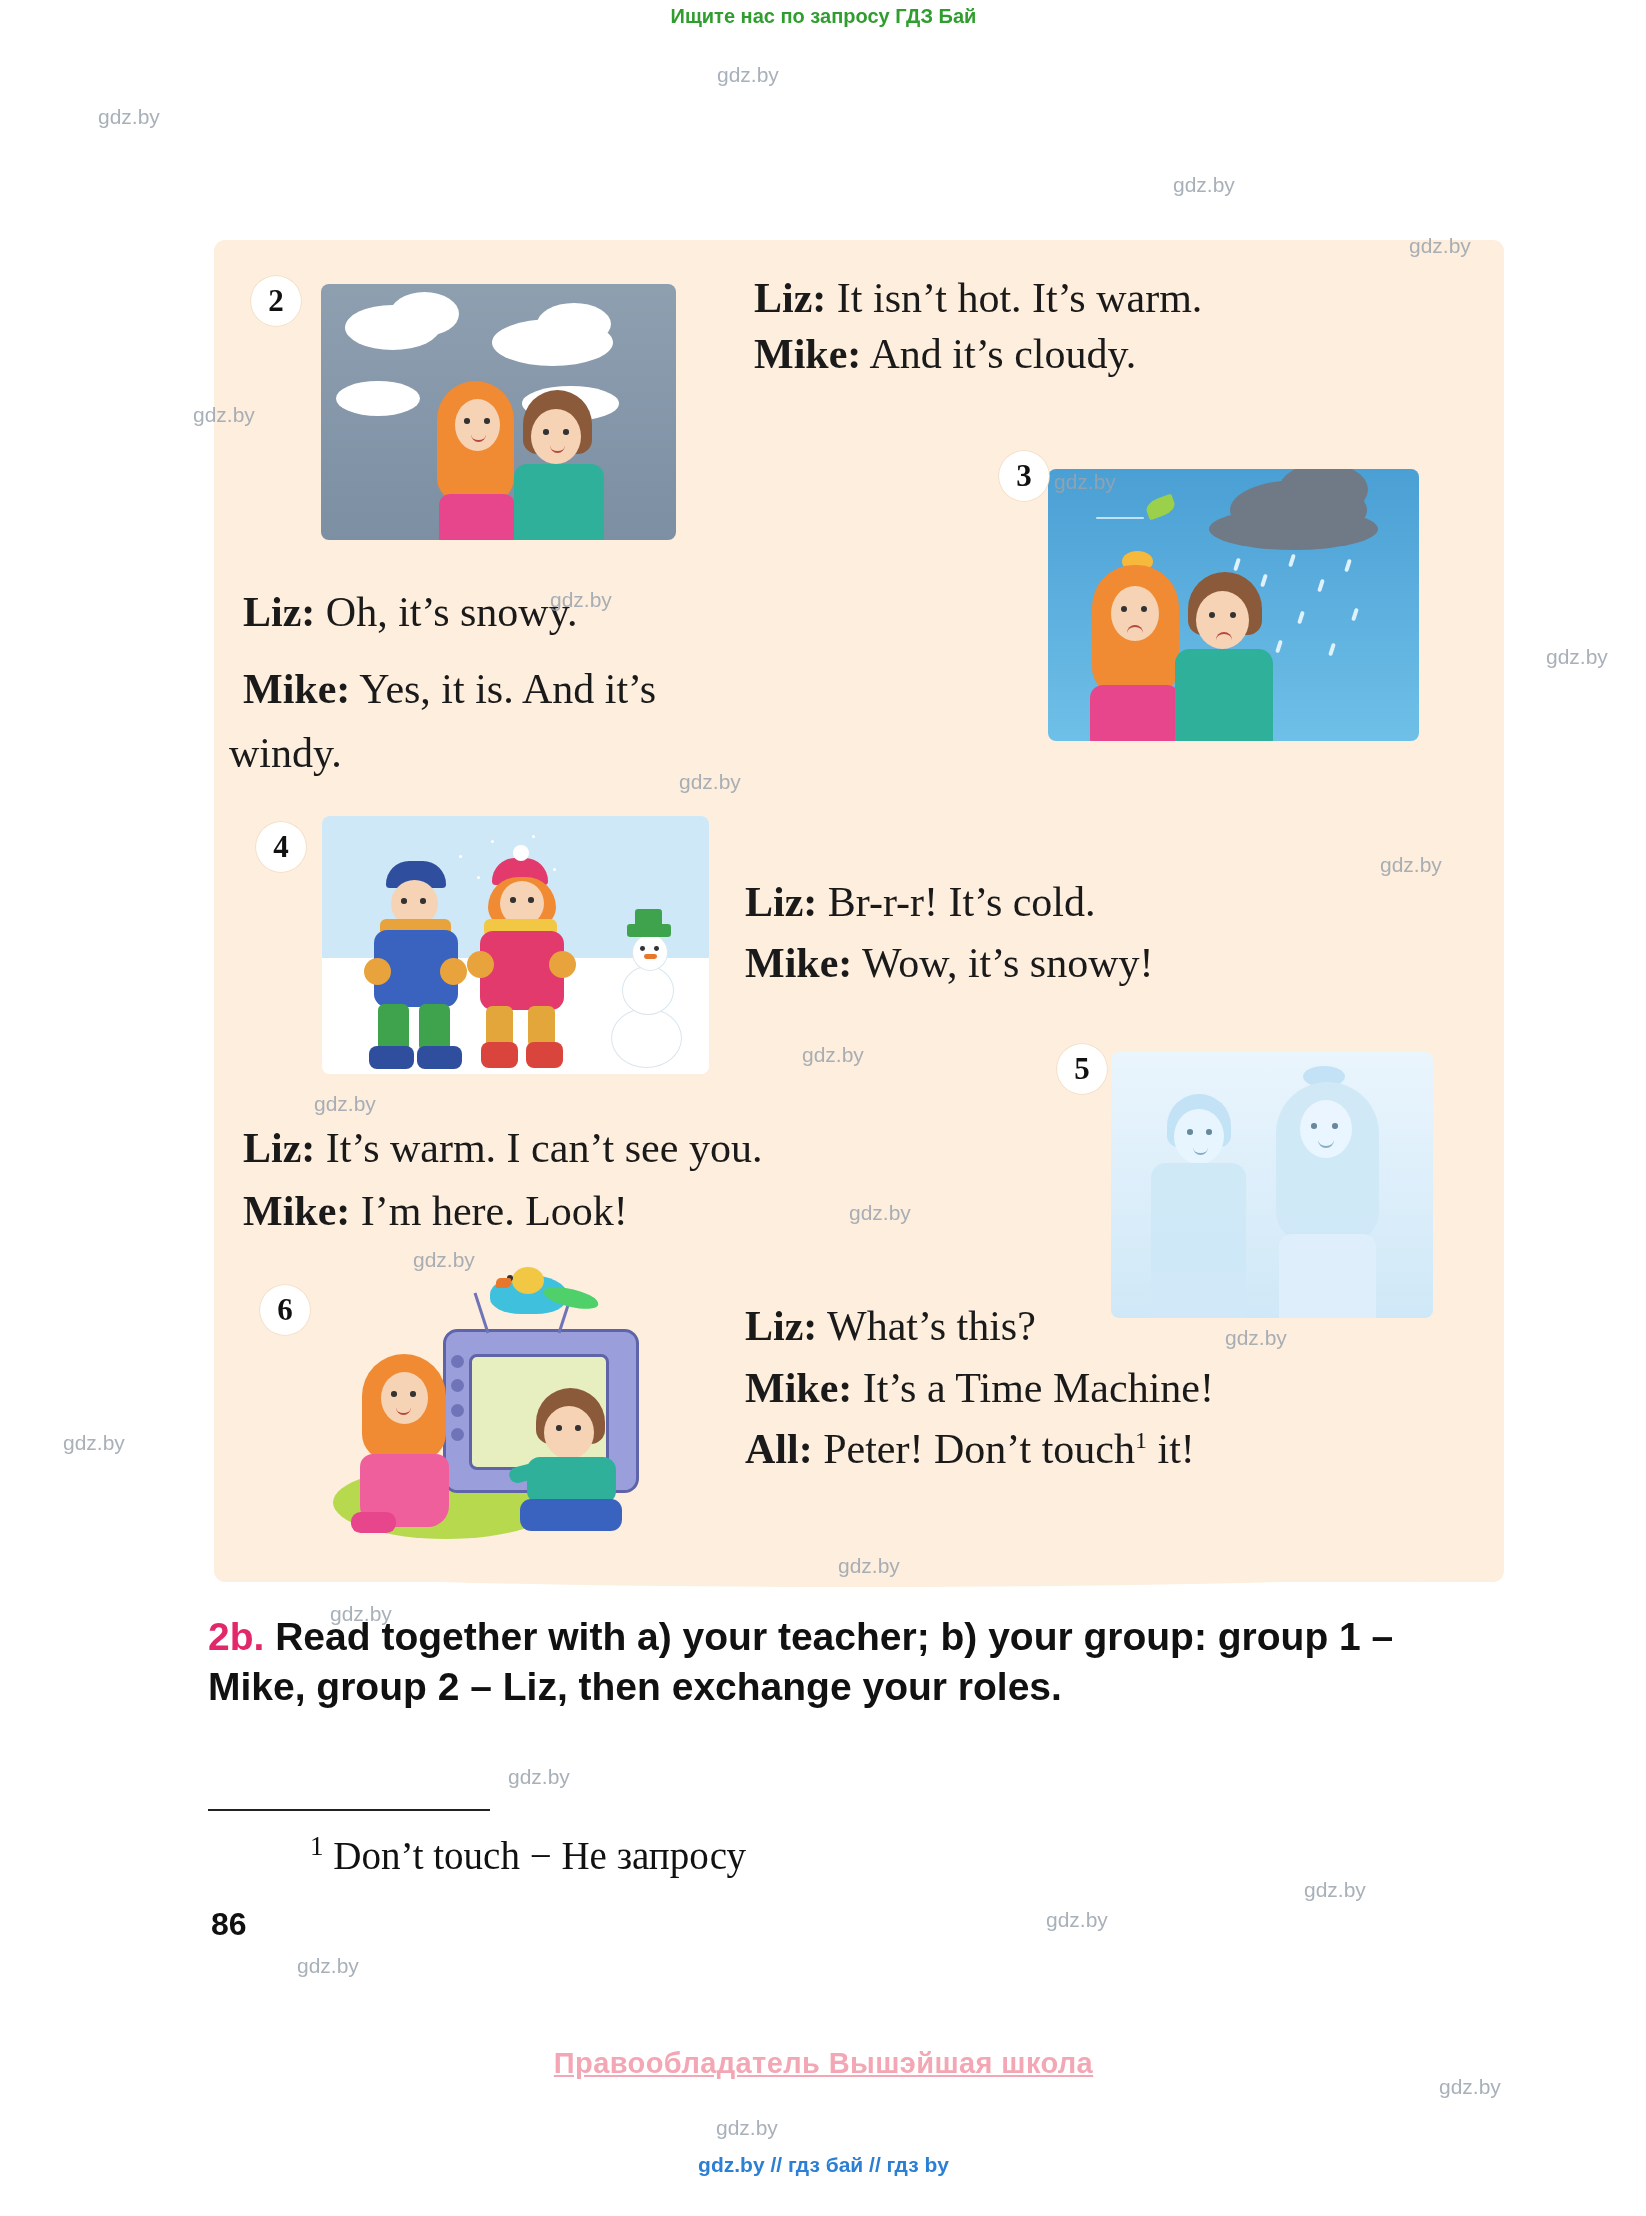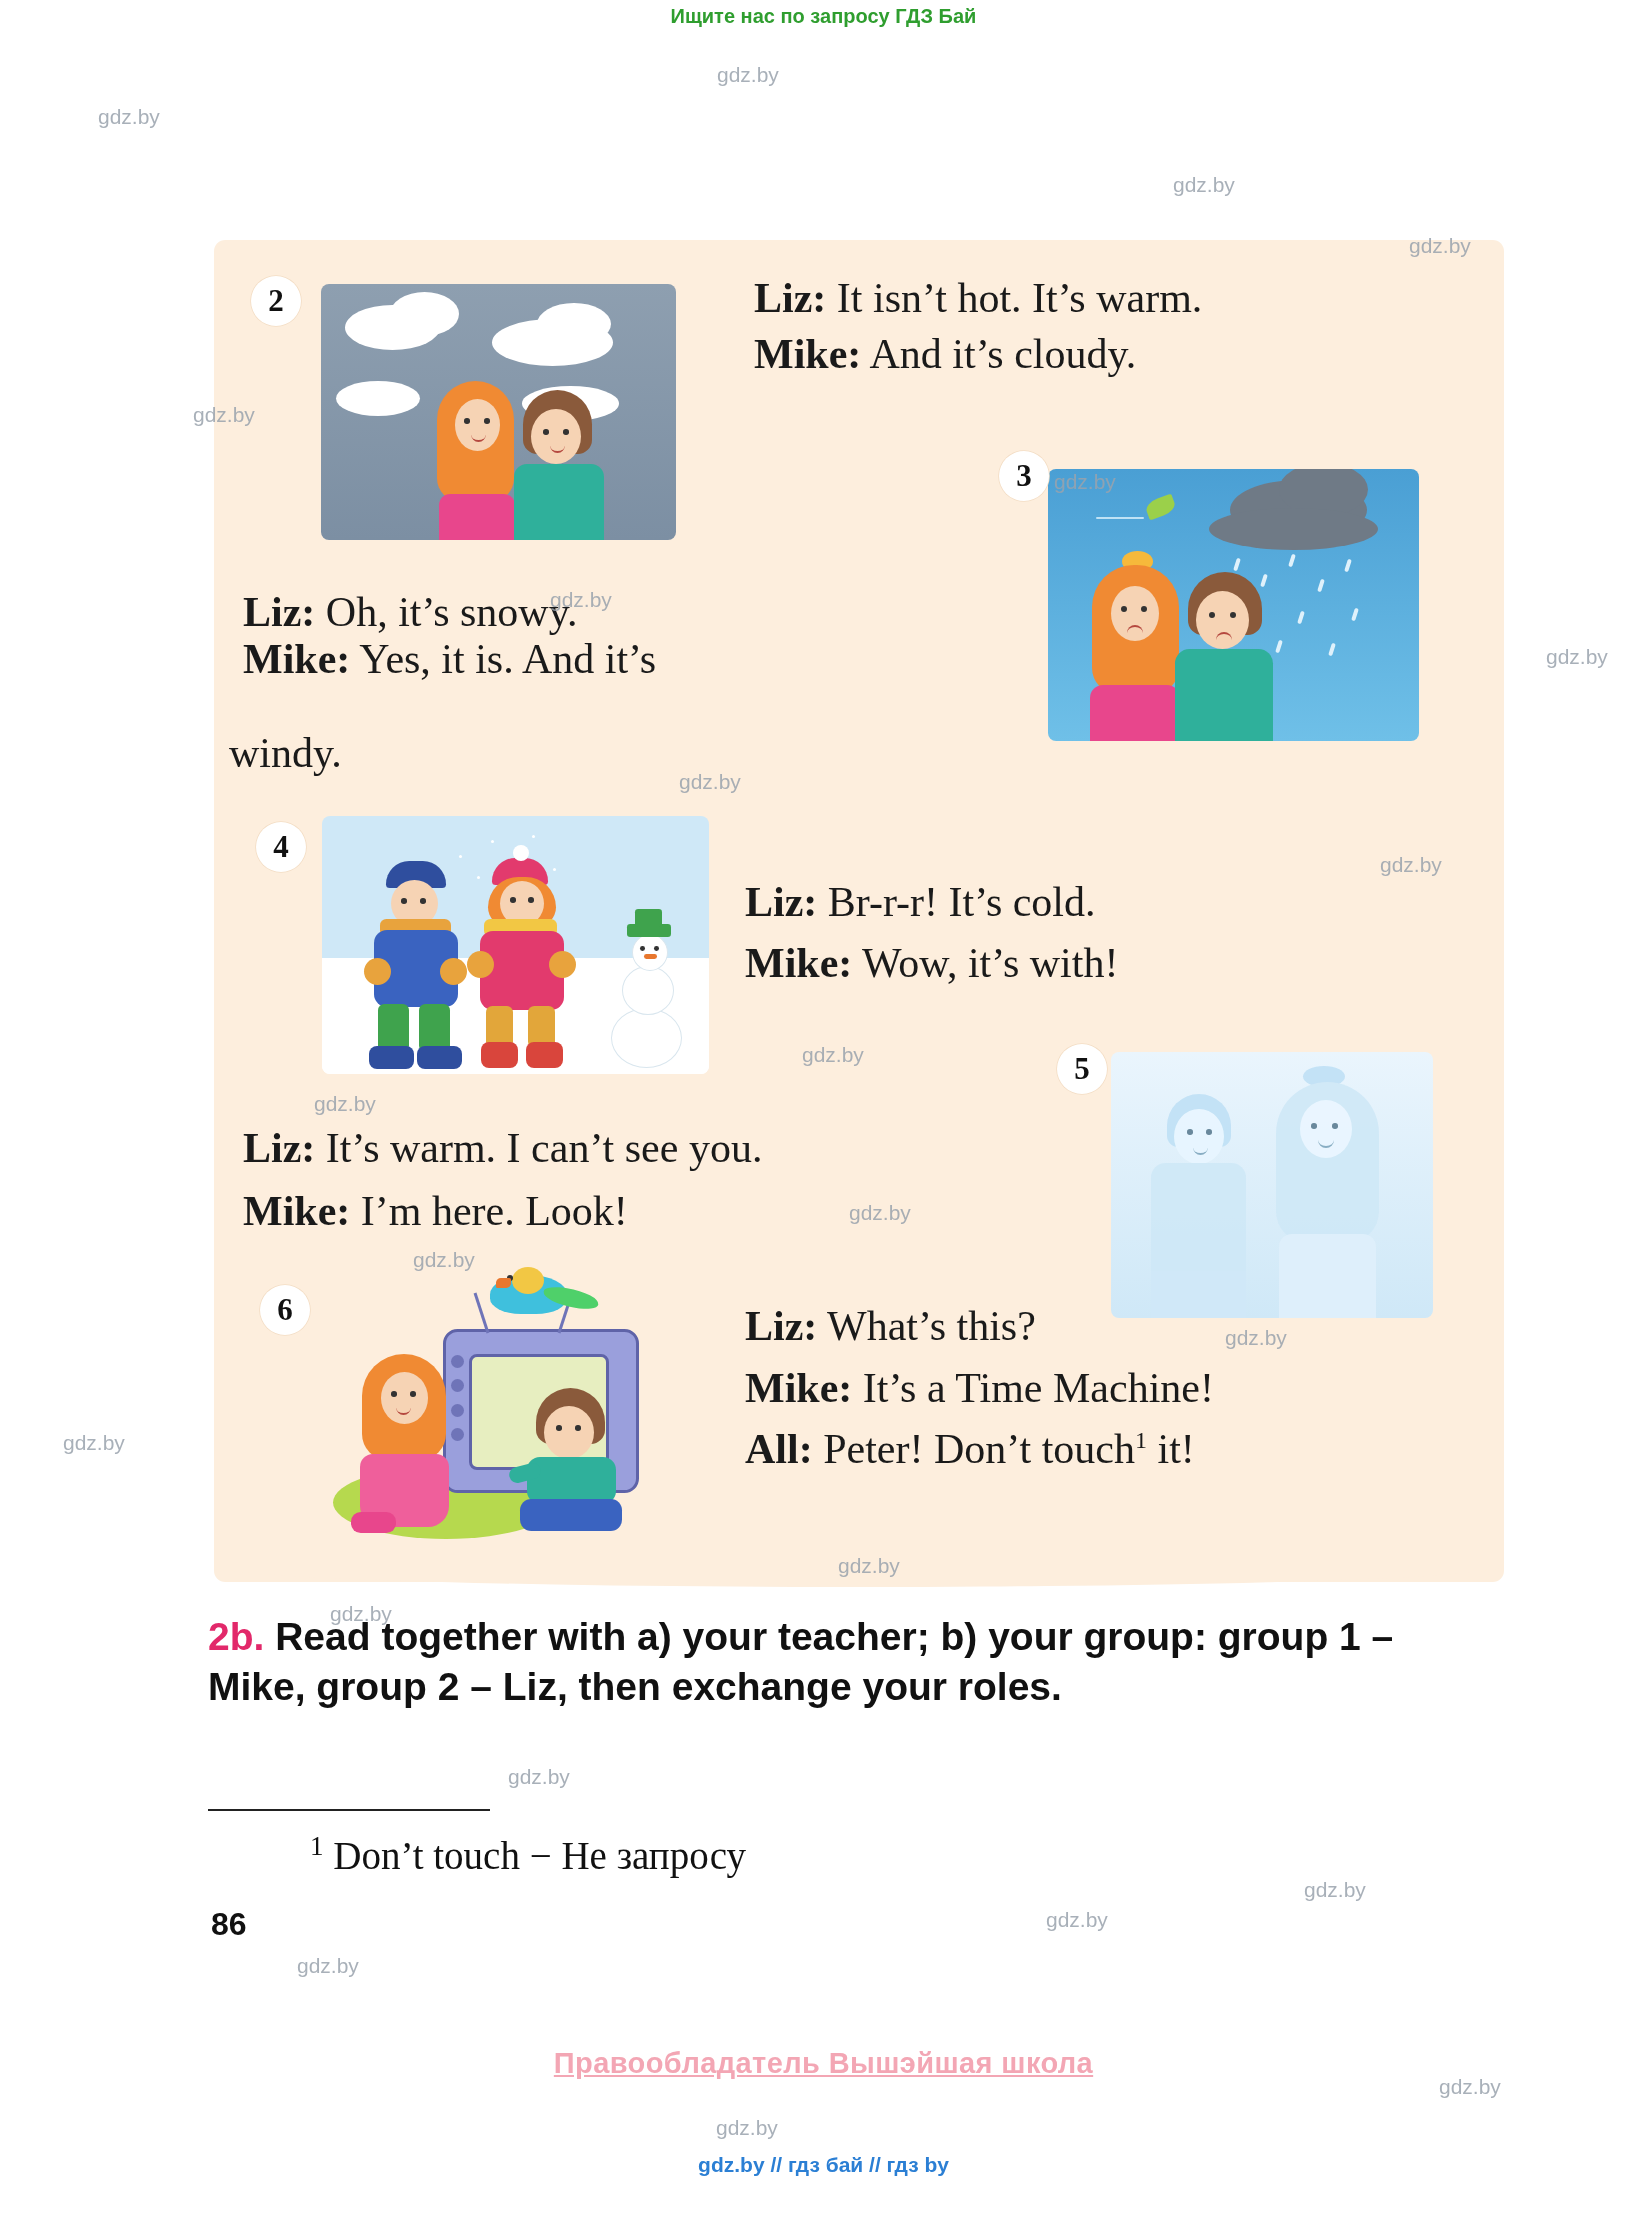--- a/index.html
+++ b/index.html
@@ -285,21 +285,21 @@
     <div style="position:absolute;left:61px;top:40px;width:6.4px;height:6.4px;background:#333;border-radius:50%;"></div>
     <div style="position:absolute;left:47px;top:60px;width:16px;height:6.4px;border-top:2.4px solid #b5483f;border-radius:8px 8px 0 0;"></div>
     <div style="position:absolute;left:6.4px;top:77px;width:98px;height:92px;background:#2fb09b;border-radius:14.5px 14.5px 0 0;"></div>
   </div>
 </div>
 
 <div class="line" style="left:243px; top:588px;">
   <b>Liz:</b>
   <span>Oh, it’s snowy.</span>
 </div>
-<div class="line" style="left:243px; top:635px;">
+<div class="line" style="left:243px; top:665px;">
   <b>Mike:</b>
   <span>Yes,  it  is.  And  it’s</span>
 </div>
 <div class="line" style="left:229px; top:729px;">windy.</div>
 
 <div class="badge" style="left:256px; top:822px;">4</div>
 <div class="pic sky-snow" style="left:322px; top:816px; width:387px; height:258px;">
   <div class="snow-ground" style="height:95px;"></div>
   <div class="flake" style="left:169px; top:24px;"></div>
   <div class="flake" style="left:193px; top:47px;"></div>
@@ -351,21 +351,21 @@
     <div style="position:absolute;left:56px;top:35px;width:13px;height:4.8px;background:#e8772e;border-radius:2.4px;"></div>
   </div>
 </div>
 
 <div class="line" style="left:745px; top:878px;">
   <b>Liz:</b>
   <span>Br-r-r! It’s cold.</span>
 </div>
 <div class="line" style="left:745px; top:939px;">
   <b>Mike:</b>
-  <span>Wow, it’s with!</span>
+  <span>Wow, it’s snowy!</span>
 </div>
 
 <div class="badge" style="left:1057px; top:1044px;">5</div>
 <div class="pic sky-fog" style="left:1111px; top:1052px; width:322px; height:266px;">
 
   <div class="person" style="left:29px; top:42px; width:121px; height:224px; opacity:.9;">
     <div style="position:absolute;left:27px;top:0;width:64px;height:53px;background:#bfe0f5;border-radius:32px 32px 11.3px 11.3px;"></div>
     <div style="position:absolute;left:34px;top:14.5px;width:50px;height:55px;background:#e8f6ff;border-radius:50%;"></div>
     <div style="position:absolute;left:47px;top:35px;width:5.6px;height:5.6px;background:#5d7d92;border-radius:50%;"></div>
     <div style="position:absolute;left:66px;top:35px;width:5.6px;height:5.6px;background:#5d7d92;border-radius:50%;"></div>

